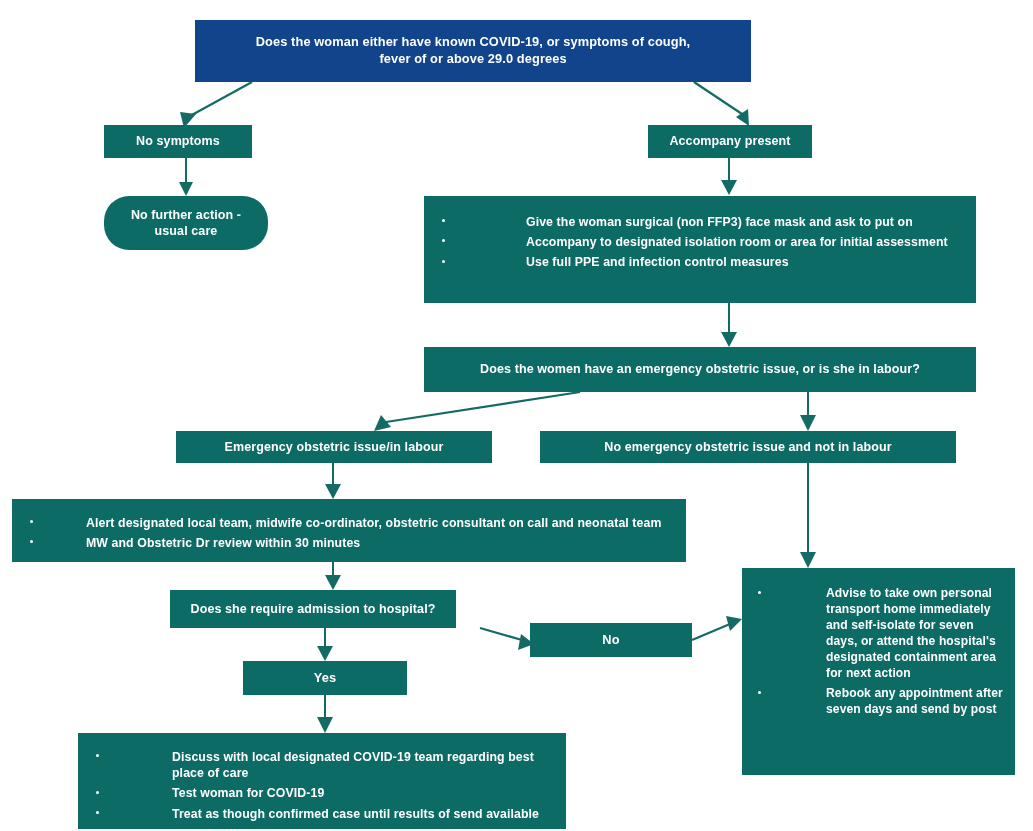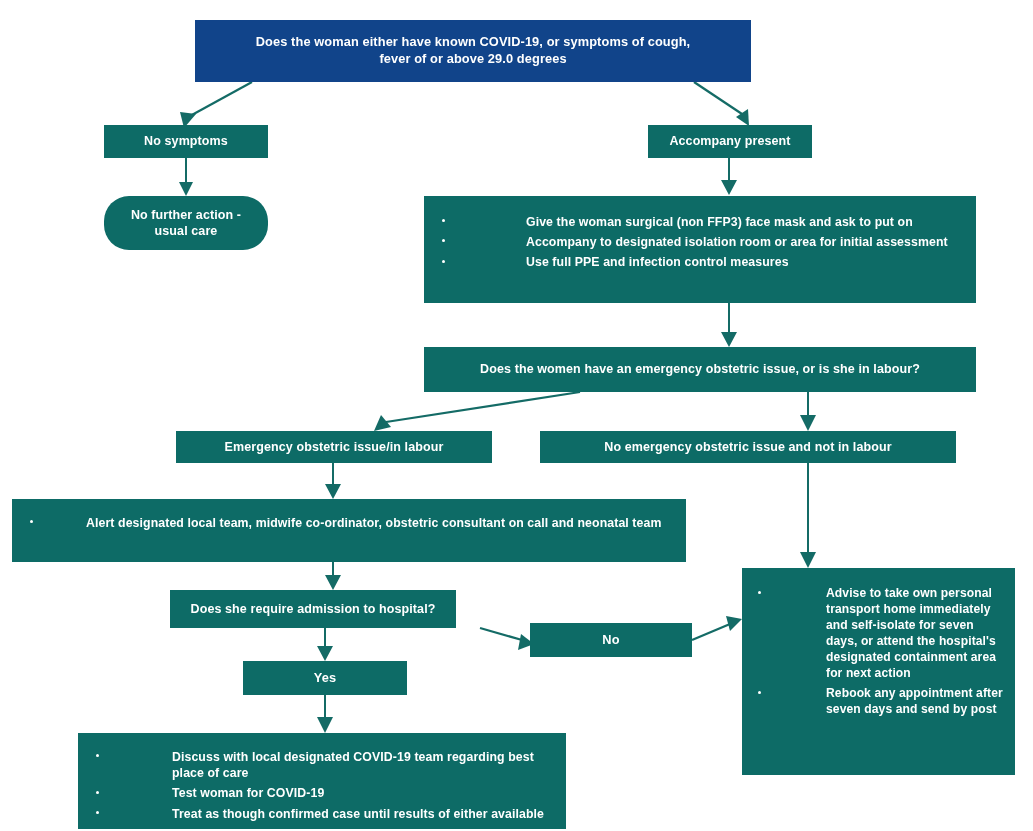--- a/index.html
+++ b/index.html
@@ -163,21 +163,21 @@
     </g>
   </svg>
 
   <div class="node blue center" style="left:195px; top:20px; width:556px; height:62px; font-size:12.8px;">
     <div>
       <span>Does the woman either have known COVID-19, or symptoms of cough,</span><br>
       <span>fever of or above 29.0 degrees</span>
     </div>
   </div>
 
-  <div class="node teal center" style="left:104px; top:125px; width:164px; height:33px; font-size:12.5px;">
+  <div class="node teal center" style="left:104px; top:125px; width:148px; height:33px; font-size:12.5px;">
     <span>No symptoms</span>
   </div>
 
   <div class="node teal center" style="left:104px; top:196px; width:164px; height:54px; font-size:12.5px;border-radius:25px;">
     <div>
       <span>No further action -</span><br>
       <span>usual care</span>
     </div>
   </div>
 
@@ -213,20 +213,24 @@
   <div class="node teal center" style="left:540px; top:431px; width:416px; height:32px; font-size:12.5px;">
     <span>No emergency obstetric issue and not in labour</span>
   </div>
 
   <div class="node teal bullets indent-narrow" style="left:12px; top:499px; width:674px; height:63px; font-size:12.3px; padding-top:12px;">
     <ul>
       <li>
         <span class="bullet-dot"></span>
         <span class="bullet-text">Alert designated local team, midwife co-ordinator, obstetric consultant on call and neonatal team</span>
       </li>
+      <li>
+        <span class="bullet-dot"></span>
+        <span class="bullet-text">MW and Obstetric Dr review within 30 minutes</span>
+      </li>
     </ul>
   </div>
 
   <div class="node teal center" style="left:170px; top:590px; width:286px; height:38px; font-size:12.5px;">
     <span>Does she require admission to hospital?</span>
   </div>
 
   <div class="node teal center" style="left:530px; top:623px; width:162px; height:34px; font-size:12.8px;">
     <span>No</span>
   </div>
@@ -240,21 +244,21 @@
       <li>
         <span class="bullet-dot"></span>
         <span class="bullet-text">Discuss with local designated COVID-19 team regarding best place of care</span>
       </li>
       <li>
         <span class="bullet-dot"></span>
         <span class="bullet-text">Test woman for COVID-19</span>
       </li>
       <li>
         <span class="bullet-dot"></span>
-        <span class="bullet-text">Treat as though confirmed case until results of either available</span>
+        <span class="bullet-text">Treat as though confirmed case until results of send available</span>
       </li>
     </ul>
   </div>
 
   <div class="node teal bullets" style="left:742px; top:568px; width:273px; height:207px; font-size:12.1px; padding:14px 10px 14px 16px;">
     <ul>
       <li style="margin-bottom:1px;">
         <span class="bullet-dot"></span>
         <span class="bullet-text" style="padding-left:68px;">Advise to take own personal transport home immediately and self-isolate for seven days, or attend the hospital's designated containment area for next action</span>
       </li>

